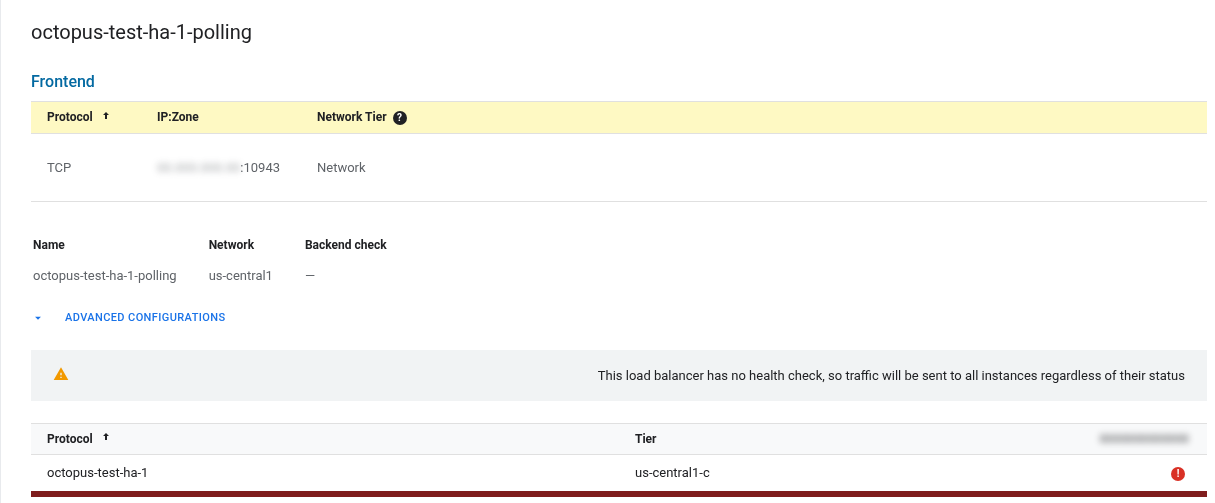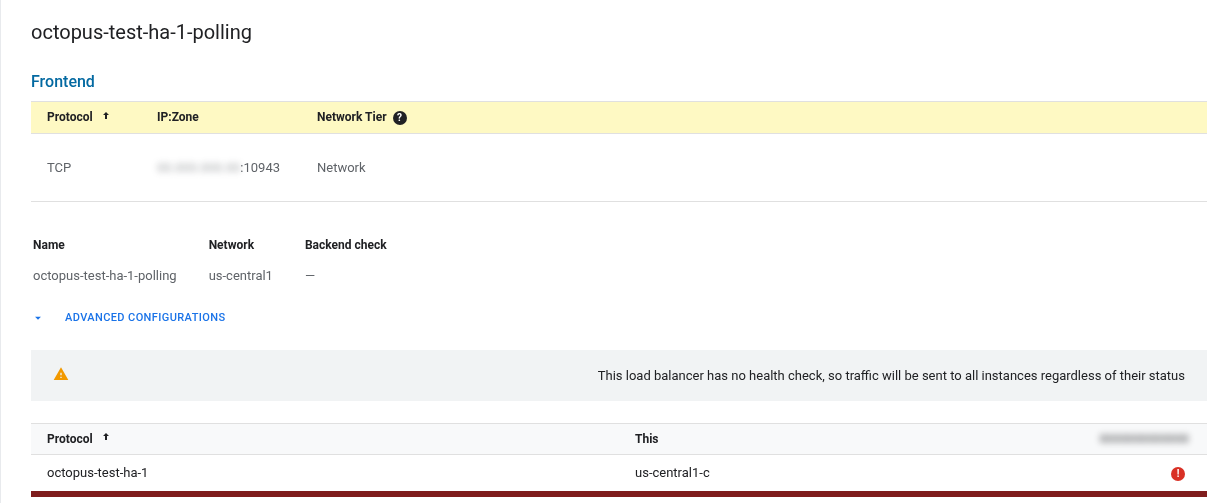--- a/index.html
+++ b/index.html
@@ -220,21 +220,21 @@
     <thead>
       <tr>
         <th style="width:50%">
           <span>Protocol</span>
           <span class="sort-arrow">
             <svg width="12" height="12" viewBox="0 0 24 24" fill="#202124">
                 <path d="M12 4l-6 6h4v8h4v-8h4z"></path>
               </svg>
           </span>
         </th>
-        <th>This</th>
+        <th>Tier</th>
         <th class="th-status">
           <span class="blur">0000000000000</span>
         </th>
       </tr>
     </thead>
     <tbody>
       <tr>
         <td>octopus-test-ha-1</td>
         <td>us-central1-c</td>
         <td class="status-cell">

